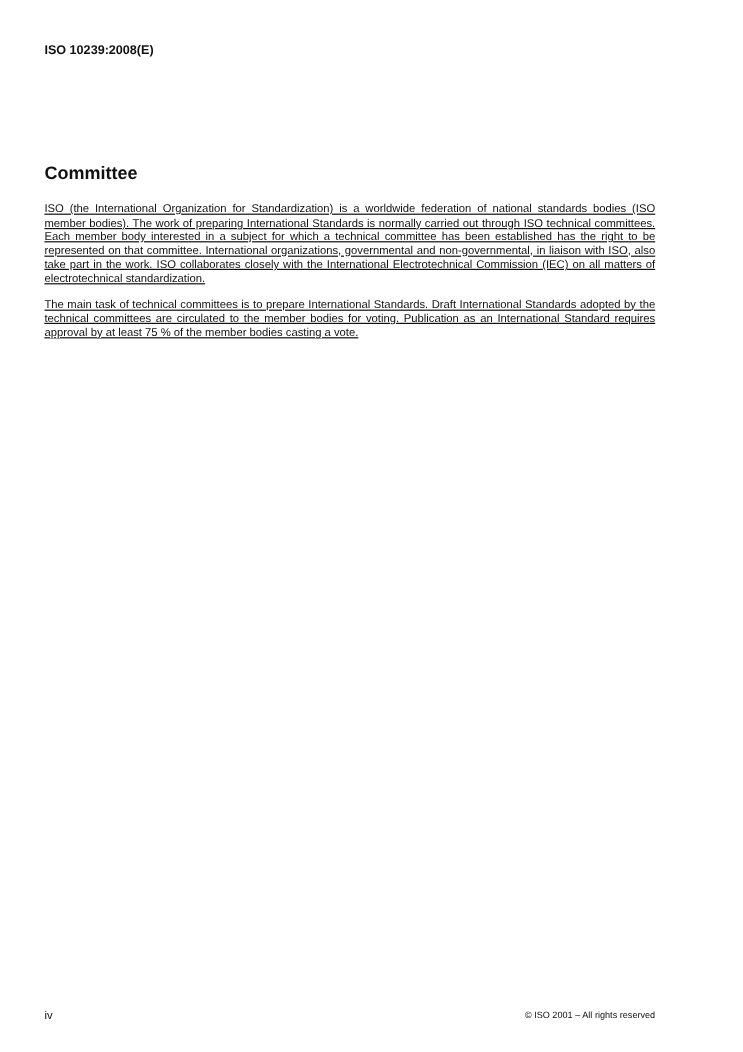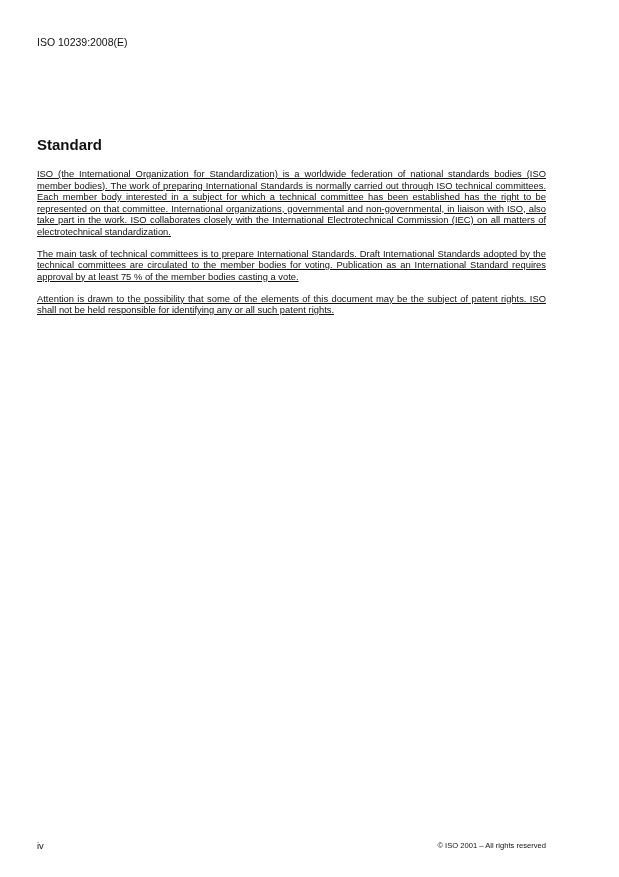--- a/index.html
+++ b/index.html
@@ -1,35 +1,34 @@
 <!DOCTYPE html>
 <html><head>
 <meta charset="utf-8">
 <style>
   html, body { margin: 0; padding: 0; background: #ffffff; }
   body { width: 619px; height: 877px; position: relative; overflow: hidden;
          font-family: "Liberation Sans", sans-serif; color: #111; }
   .page { position: absolute; left: 0; top: 0; width: 619px; height: 877px; }
-  .doc-id { position: absolute; left: 37px; top: 36px; font-size: 10.5px; font-weight: normal; }
+  .doc-id { position: absolute; left: 37px; top: 36px; font-size: 10.5px; font-weight: bold; }
   .heading { position: absolute; left: 37px; top: 136px; font-size: 15px; font-weight: bold; }
   .body-text { position: absolute; left: 37px; top: 168px; width: 509px; text-decoration: underline; }
   .body-text p { margin: 0 0 10.5px 0; font-size: 9.4px; line-height: 11.5px; text-align: justify; }
   .footer-left { position: absolute; left: 37px; top: 840px; font-size: 9.4px; }
   .footer-right { position: absolute; right: 73px; top: 841px; font-size: 7.6px; }
   em { font-style: italic; }
 </style>
 </head>
 <body>
 
 <div class="page">
   <div class="doc-id">ISO 10239:2008(E)</div>
 
-  <div class="heading">Standard</div>
+  <div class="heading">Committee</div>
 
   <div class="body-text">
     <p>ISO (the International Organization for Standardization) is a worldwide federation of national standards bodies (ISO member bodies). The work of preparing International Standards is normally carried out through ISO technical committees. Each member body interested in a subject for which a technical committee has been established has the right to be represented on that committee. International organizations, governmental and non-governmental, in liaison with ISO, also take part in the work. ISO collaborates closely with the International Electrotechnical Commission (IEC) on all matters of electrotechnical standardization.</p>
     <p>The main task of technical committees is to prepare International Standards. Draft International Standards adopted by the technical committees are circulated to the member bodies for voting. Publication as an International Standard requires approval by at least 75 % of the member bodies casting a vote.</p>
-    <p>Attention is drawn to the possibility that some of the elements of this document may be the subject of patent rights. ISO shall not be held responsible for identifying any or all such patent rights.</p>
   </div>
 
   <div class="footer-left">iv</div>
   <div class="footer-right">© ISO 2001 – All rights reserved</div>
 </div>
 
 </body></html>

